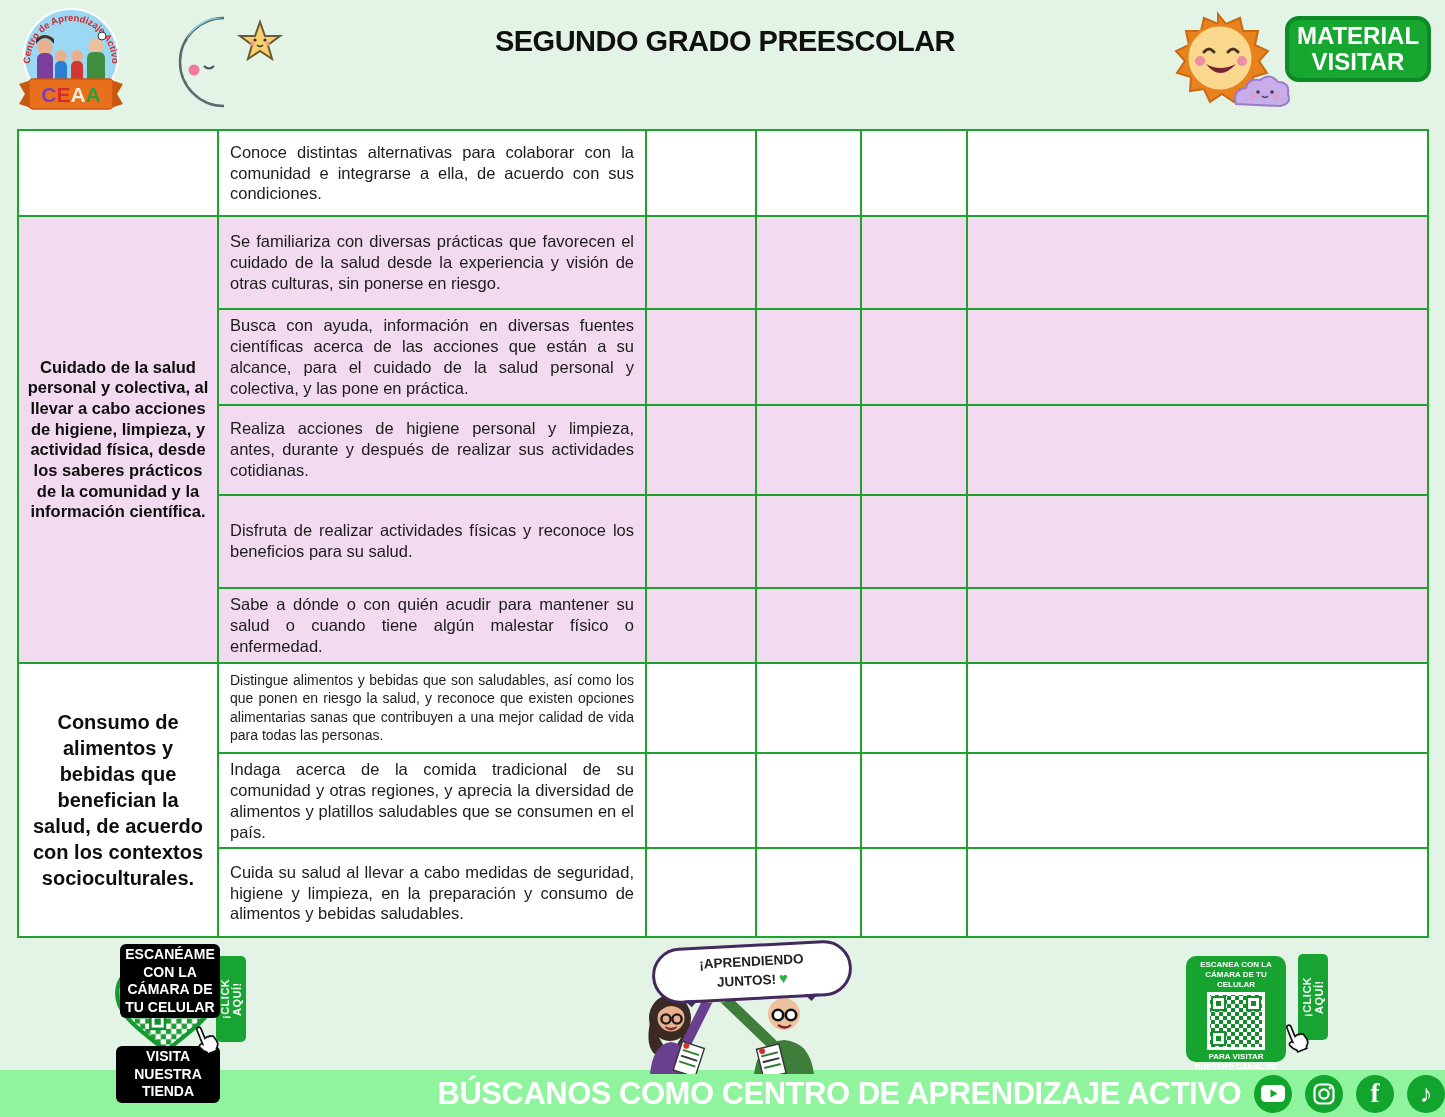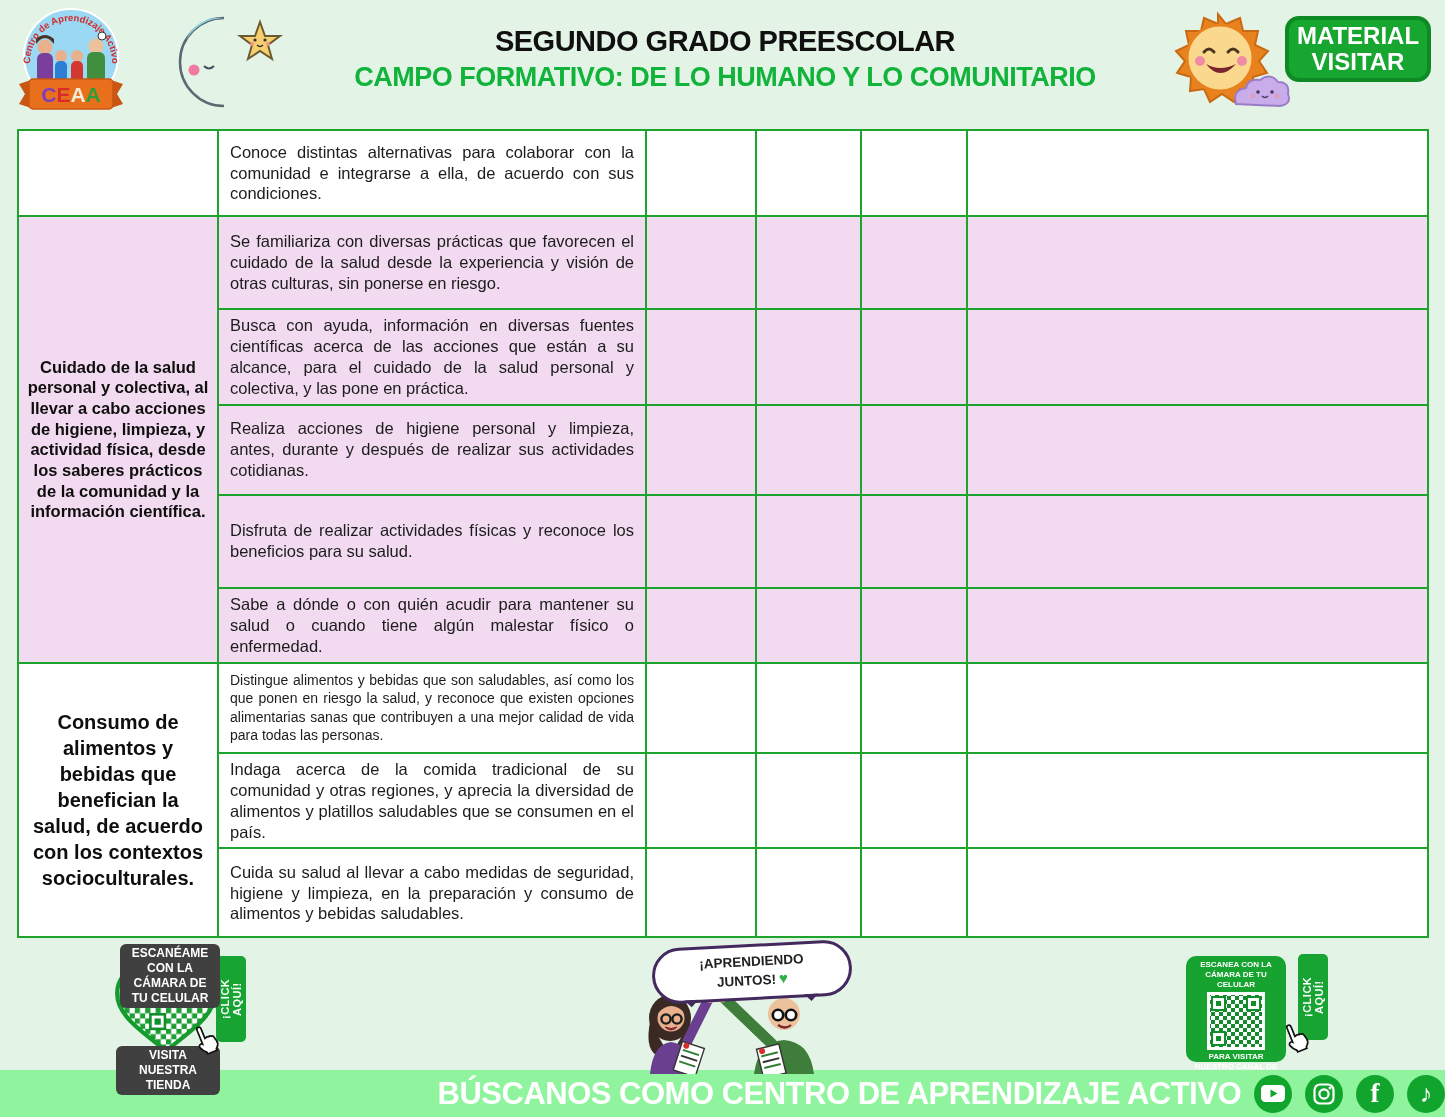--- a/index.html
+++ b/index.html
@@ -33,21 +33,21 @@
   table.dosif td.pink { background:#f2daf0;margin-left:24px; }
   td.pda { padding:5px 11px; font-size:16.5px; line-height:1.27; color:#1c1c1c; text-align:justify; }
   td.pda.small { font-size:14px; line-height:1.3; }
   td.cat { text-align:center; font-weight:800; font-size:16.5px; line-height:1.25; color:#0e0e0e; padding:6px 8px; }
   td.cat.big { font-size:20px; line-height:1.3; }
   
   .qr-group { position:absolute; }
   .qr-left  { left:112px; top:944px; width:140px; height:122px; }
   .qr-right { left:1186px; top:952px; width:145px; height:112px; }
   .qr-badge {
-    background:#404040; color:#fff; font-weight:800; font-size:12px; line-height:1.25;
+    background:#000000; color:#fff; font-weight:800; font-size:14px; line-height:1.25;
     text-align:center; border-radius:6px; padding:2px 4px; text-transform:uppercase;
   }
   .qr-left .top-badge { position:absolute; left:8px; top:0; width:100px; z-index:3; }
   .qr-left .heart-svg { position:absolute; left:2px; top:12px; }
   .qr-left .bottom-badge { position:absolute; left:4px; top:102px; width:104px; z-index:3; }
   .ribbon {
     position:absolute; background:#18a433; color:#fff; font-weight:800;
     border-radius:5px; writing-mode:vertical-rl; transform:rotate(180deg);
     font-size:11px; letter-spacing:0.5px; text-align:center; padding:6px 3px; z-index:2;
   }
@@ -128,21 +128,20 @@
       <circle cx="-5" cy="-2" r="1.6" fill="#333"></circle>
         <circle cx="5" cy="-2" r="1.6" fill="#333"></circle>
       <path d="M-3 3 q3 3 6 0" fill="none" stroke="#333" stroke-width="1.5"></path>
       <circle cx="-8" cy="2" r="2" fill="#f0928f"></circle>
         <circle cx="8" cy="2" r="2" fill="#f0928f"></circle>
     </g>
   </svg>
 
   <div class="header-title">
     <div class="t-main">SEGUNDO GRADO PREESCOLAR</div>
-    <div class="t-sub">CAMPO FORMATIVO: DE LO HUMANO Y LO COMUNITARIO</div>
   </div>
 
   <svg class="sun-ill" width="135" height="115" viewBox="0 0 135 115">
     <g>
       <path d="M62 6 L70 16 L84 10 L87 23 L102 23 L99 37 L112 43 L103 53 L111 65 L97 69 L98 83 L84 81 L78 94 L66 86 L54 94 L48 81 L34 83 L35 69 L21 65 L29 53 L20 43 L33 37 L30 23 L45 23 L48 10 L62 16 Z" fill="#e8821e" stroke="#c96a12" stroke-width="2"></path>
       <circle cx="64" cy="50" r="33" fill="#fad98e" stroke="#e8821e" stroke-width="3"></circle>
       <path d="M48 44 q5 -6 10 0" fill="none" stroke="#4a3520" stroke-width="3" stroke-linecap="round"></path>
       <path d="M72 44 q5 -6 10 0" fill="none" stroke="#4a3520" stroke-width="3" stroke-linecap="round"></path>
       <circle cx="44" cy="53" r="5" fill="#f08ca4"></circle>
         <circle cx="86" cy="53" r="5" fill="#f08ca4"></circle>

